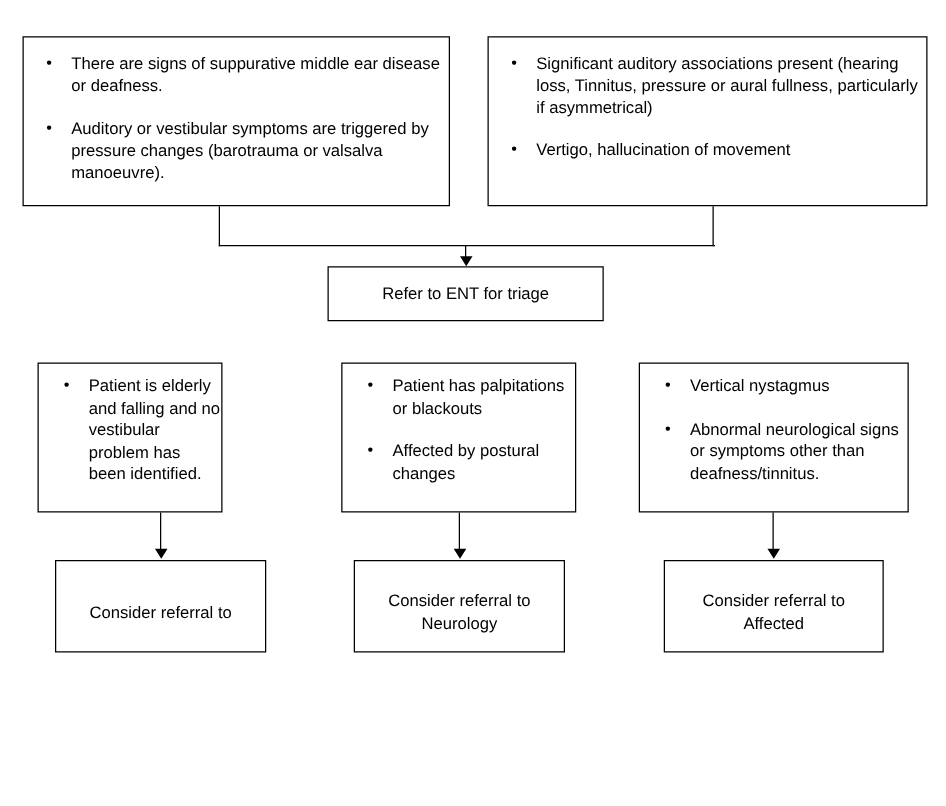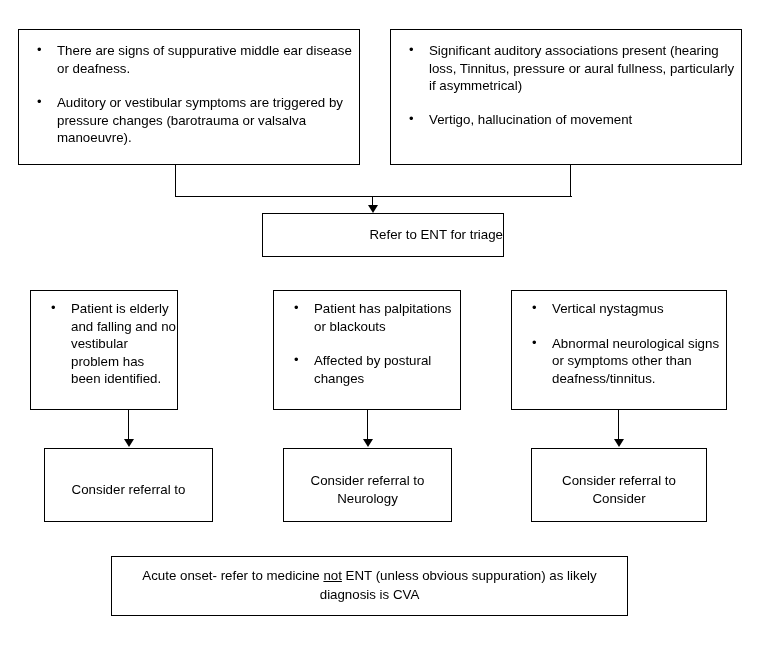--- a/index.html
+++ b/index.html
@@ -58,24 +58,24 @@
   #box-auditory-assoc {
     left: 390px; top: 29px;
     width: 352px; height: 136px;
   }
   #box-auditory-assoc .bullets { padding-top: 12px; }
   #box-auditory-assoc .bullets li + li { margin-top: 16px; }
 
   
   #box-refer-ent {
     left: 262px; top: 213px;
-    width: 242px; height: 44px;
+    width: 221px; height: 44px;
     display: flex;
     align-items: center;
-    justify-content: flex-end;
+    justify-content: center;
   }
   #box-refer-ent .centered {
     font-size: 13.3px;
     line-height: 17.5px;
     text-align: center;
   }
 
   
   #box-elderly-falls {
     left: 30px; top: 290px;
@@ -222,21 +222,18 @@
   <div class="box outcome" id="box-refer-cardiology">
     <div class="centered">
       <span>Consider referral to</span><br>
       <span>Neurology</span>
     </div>
   </div>
 
   <div class="box outcome" id="box-refer-neurology">
     <div class="centered">
       <span>Consider referral to</span><br>
-      <span>Consider</span>
+      <span>Affected</span>
     </div>
   </div>
 
-  <div class="box" id="box-acute-onset">
-    <div class="centered"><span>Acute onset- refer to medicine </span><span class="u">not</span><span> ENT (unless obvious suppuration) as likely diagnosis is CVA</span></div>
-  </div>
 
 </div>
 
 </body></html>

